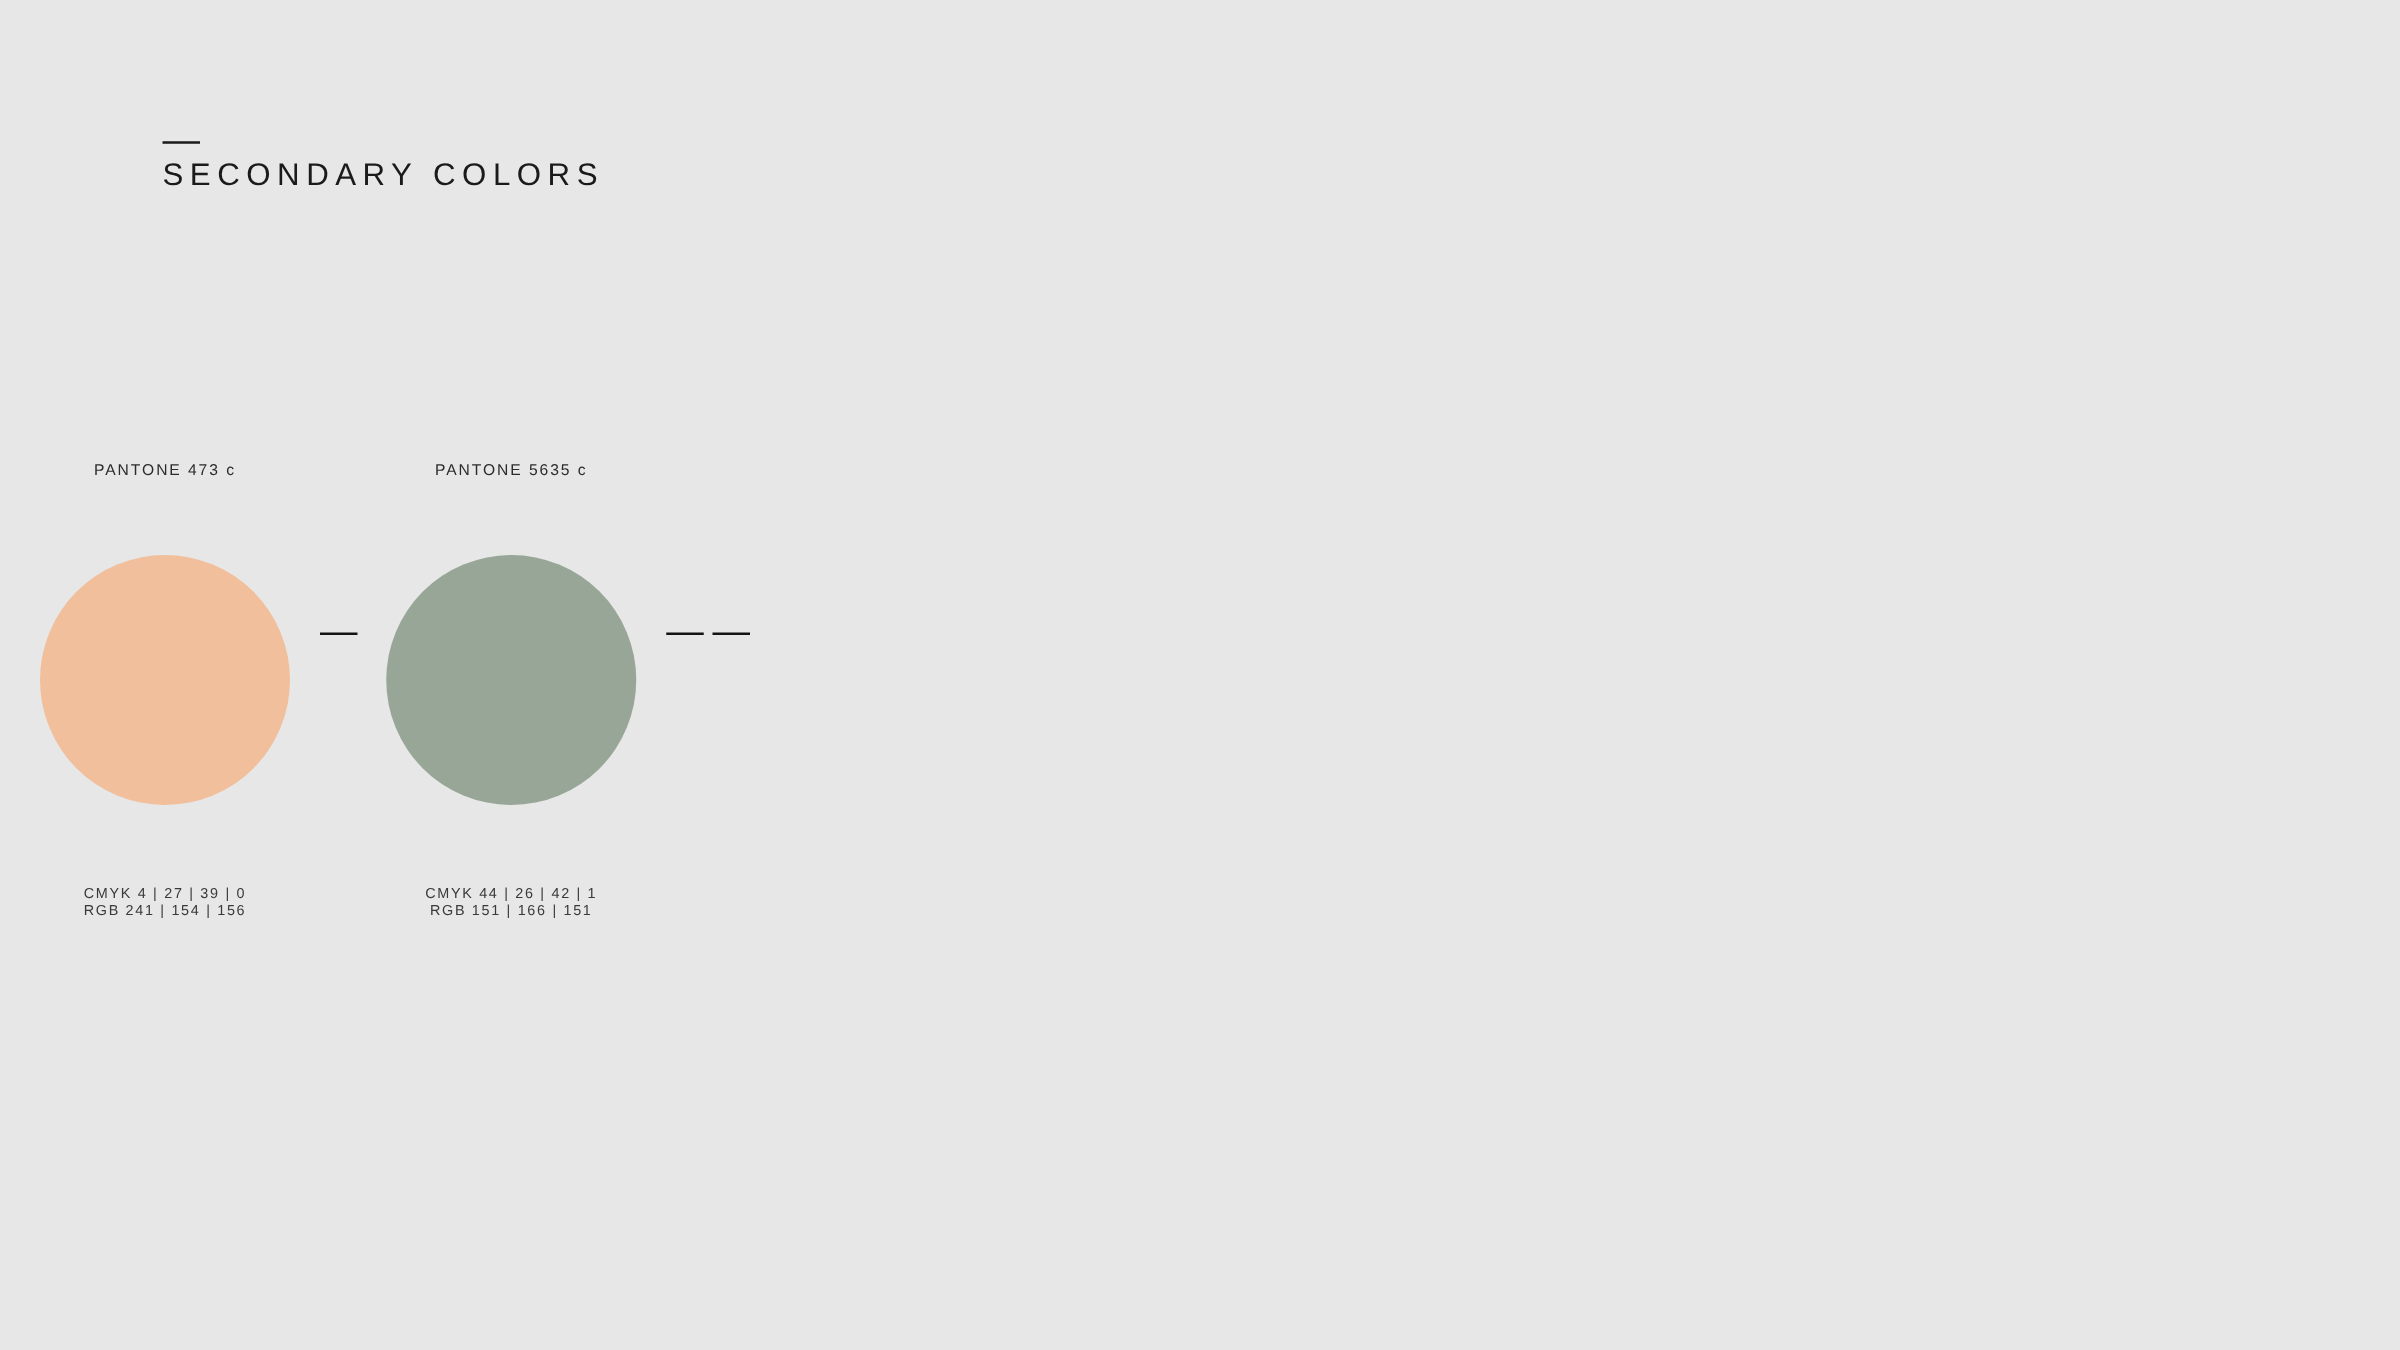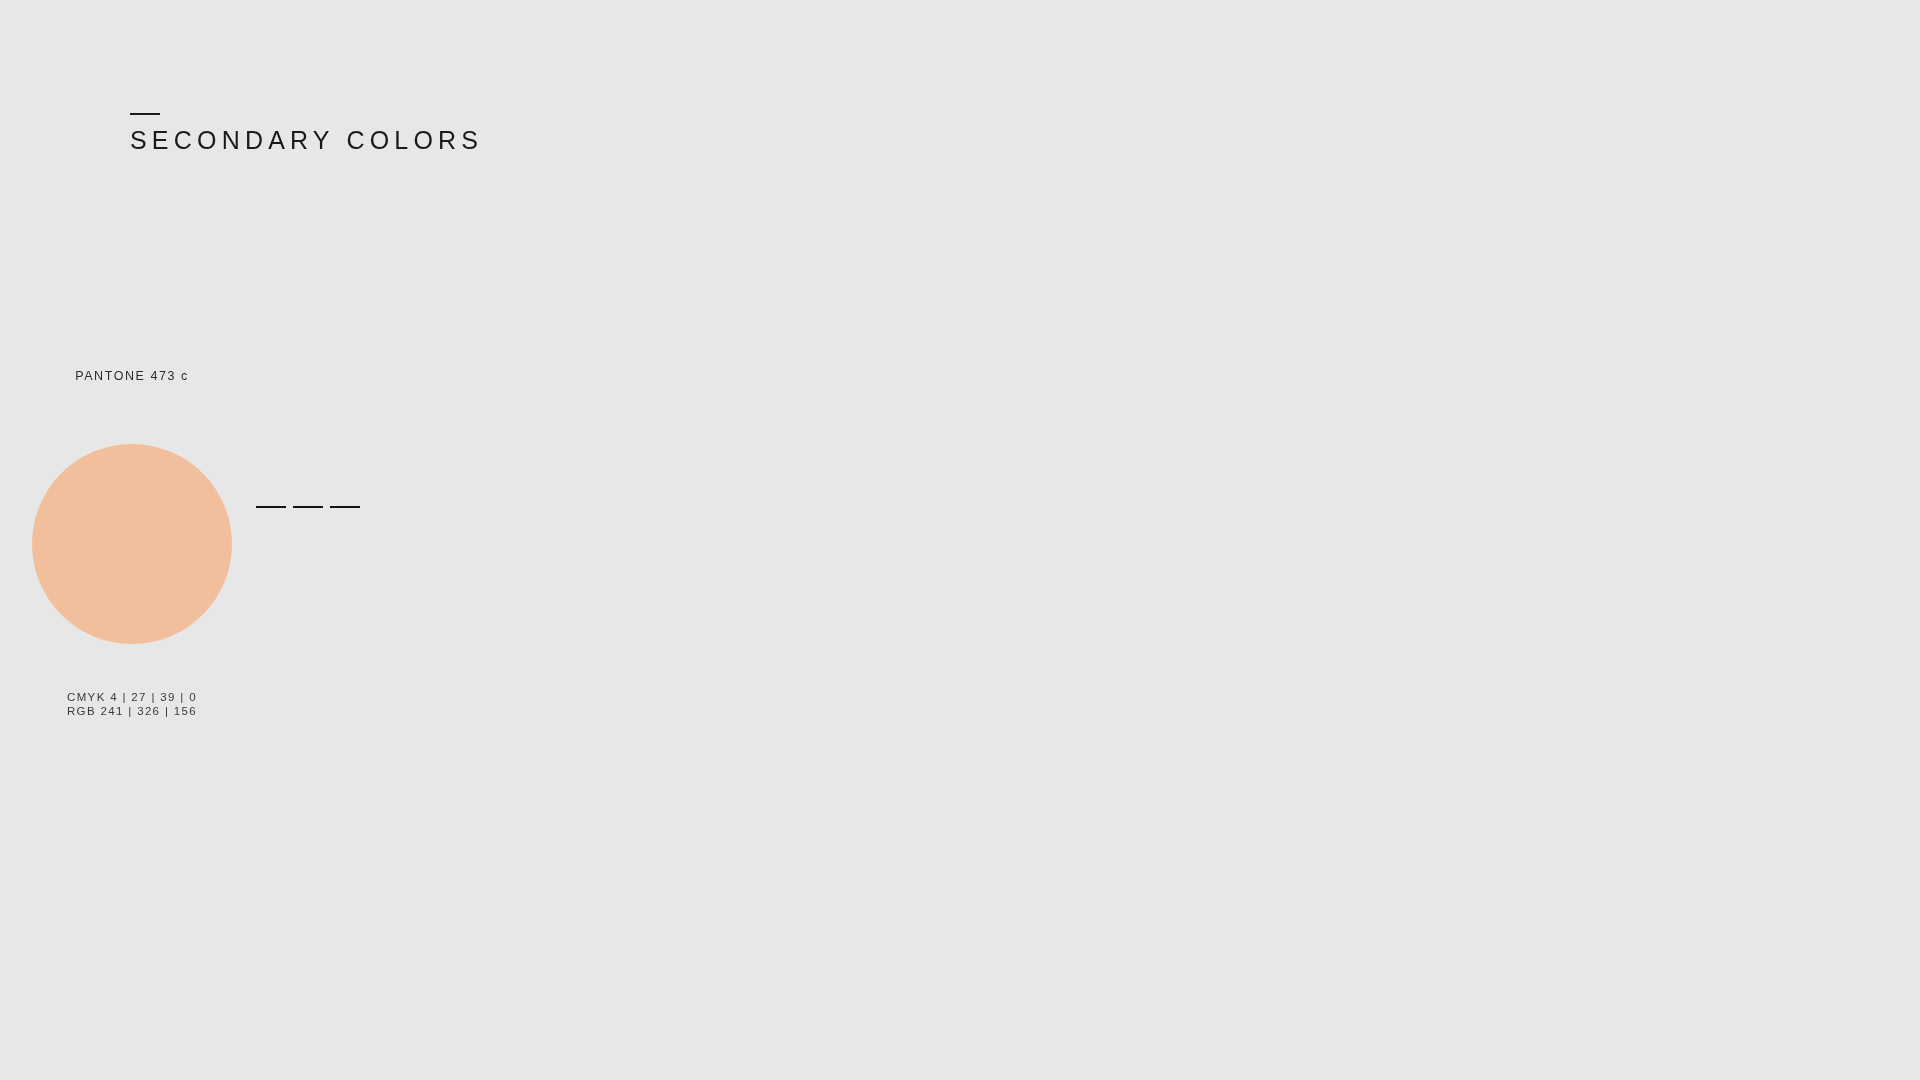--- a/index.html
+++ b/index.html
@@ -62,21 +62,21 @@
     line-height: 1;
     height: 16px;
   }
   .swatch-disc {
     width: 200px;
     height: 200px;
     border-radius: 50%;
     margin-top: 58px;
   }
   .swatch-values {
-    margin-top: 46px;
+    margin-top: 64px;
     text-align: center;
     font-size: 11.5px;
     letter-spacing: 1.35px;
     color: #3a3a3a;
     line-height: 1.22;
     white-space: nowrap;
   }
   .connector {
     width: 37px;
     margin-top: 0;
@@ -99,28 +99,36 @@
   <div class="heading-title">SECONDARY COLORS</div>
 </div>
 
 <div class="palette-row">
 
   <div class="swatch">
     <div class="swatch-name">PANTONE 473 c</div>
     <div class="swatch-disc" style="background:#f1bf9c"></div>
     <div class="swatch-values">
       <div>CMYK 4 | 27 | 39 | 0</div>
-      <div>RGB 241 | 326 | 156</div>
+      <div>RGB 241 | 154 | 156</div>
     </div>
   </div>
 
   <div class="connector">
     <div class="connector-dash"></div>
   </div>
 
+  <div class="swatch">
+    <div class="swatch-name">PANTONE 5635 c</div>
+    <div class="swatch-disc" style="background:#97a697"></div>
+    <div class="swatch-values">
+      <div>CMYK 44 | 26 | 42 | 1</div>
+      <div>RGB 151 | 166 | 151</div>
+    </div>
+  </div>
 
   <div class="connector">
     <div class="connector-dash"></div>
   </div>
 
 
   <div class="connector">
     <div class="connector-dash"></div>
   </div>
 

